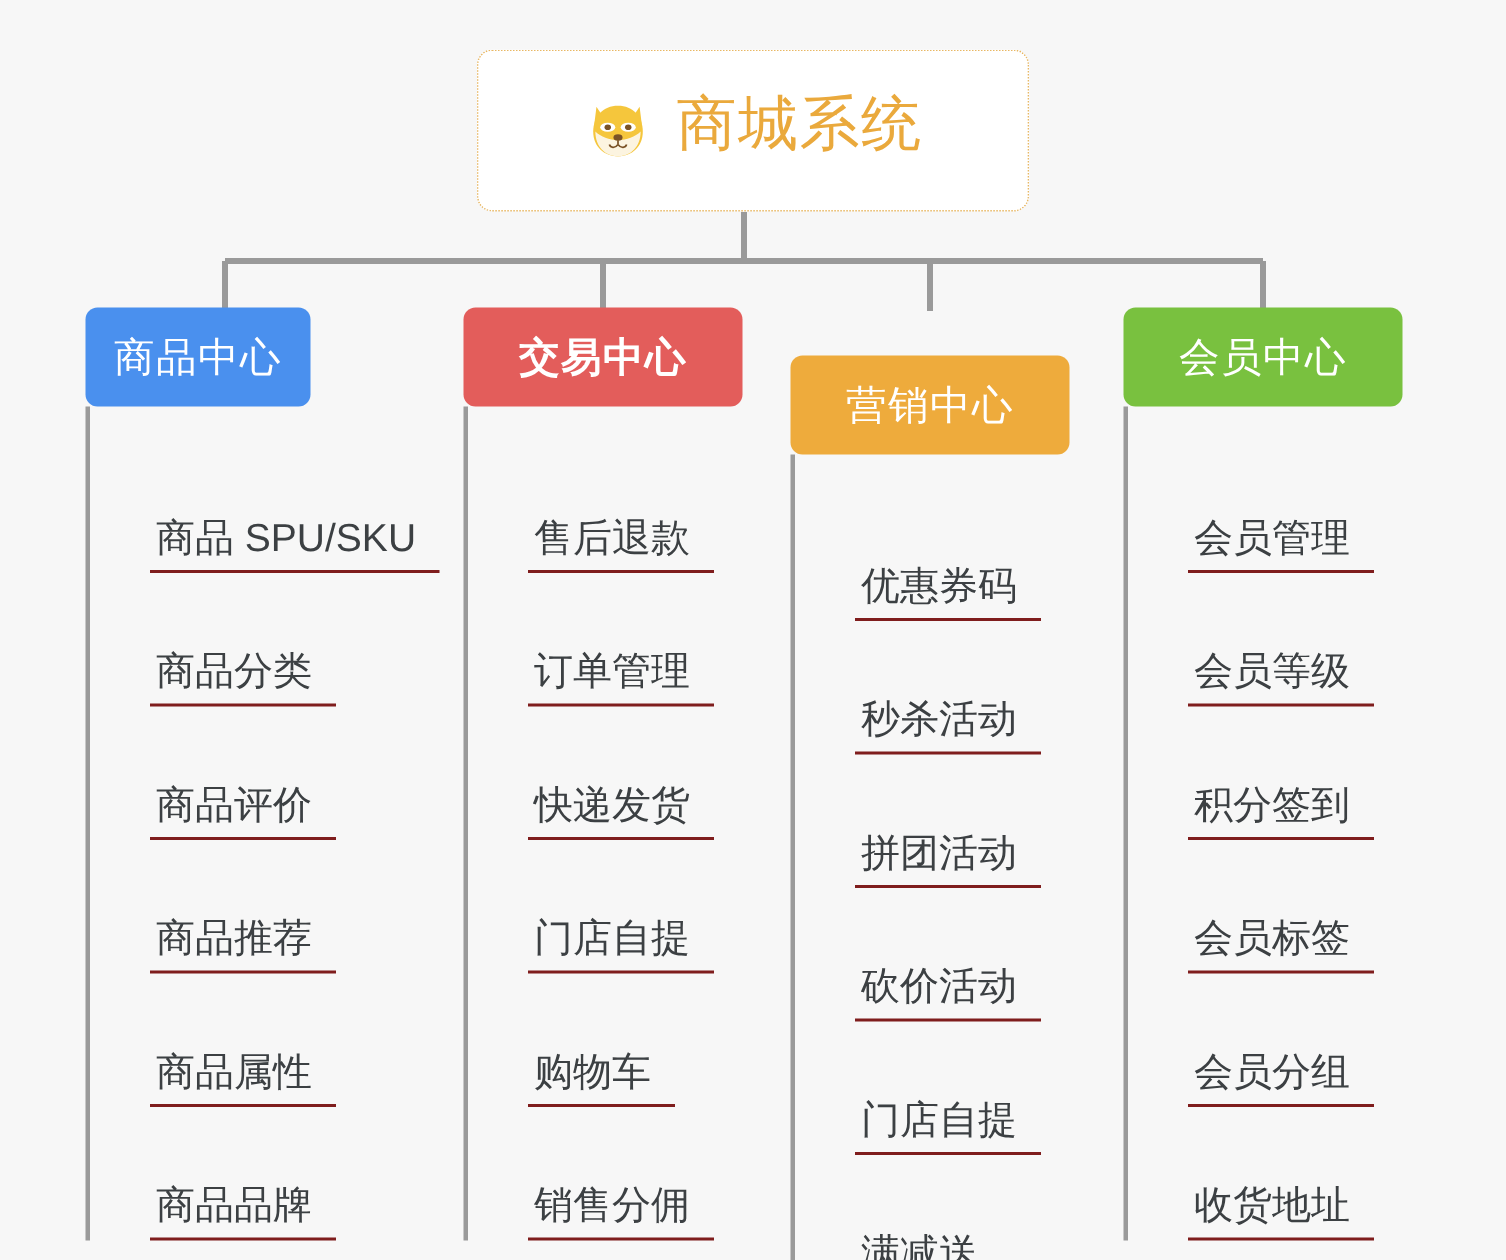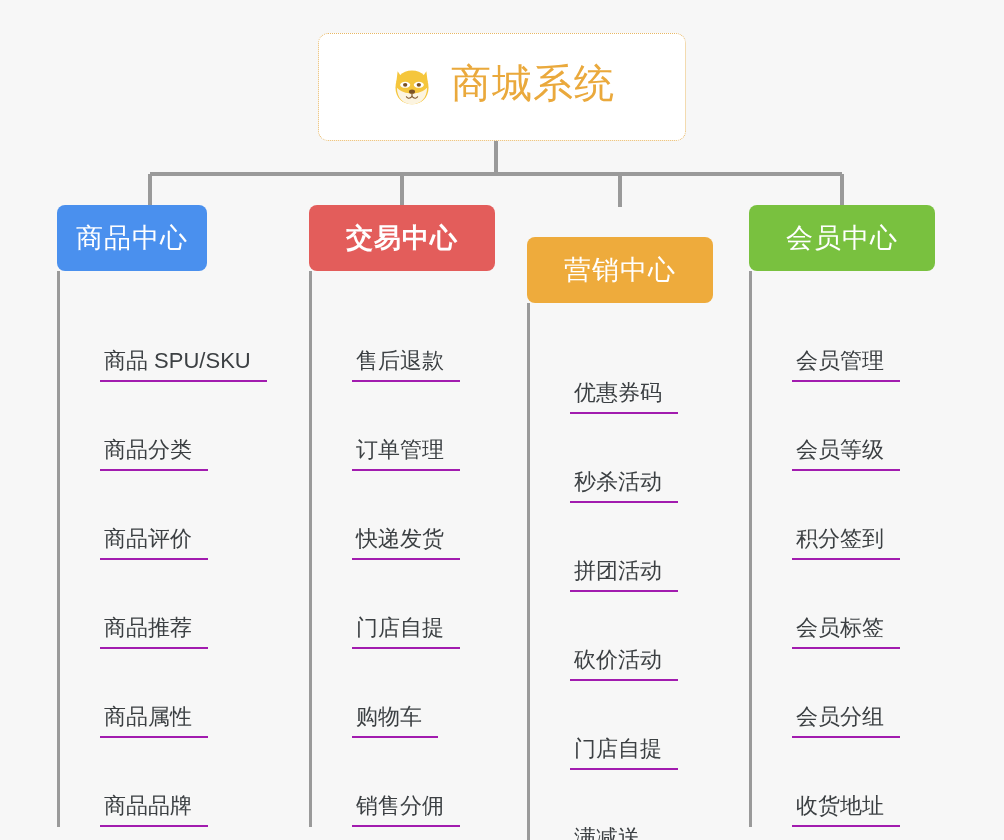--- a/index.html
+++ b/index.html
@@ -102,23 +102,23 @@
   .leaf {
     position: relative;
     height: 89px;
     box-sizing: border-box;
     display: flex;
     align-items: flex-end;
     padding-left: 38px;
   }
   .leaf-inner {
     display: inline-block;
-    border-bottom: 2px solid #a21caf;
+    border-bottom: 2px solid #7f1d1d;
     padding: 0 16px 6px 4px;
-    font-size: 22px;
+    font-size: 26px;
     color: #3c4043;
     line-height: 1.25;
     white-space: nowrap;
   }
 </style>
 </head>
 <body>
 
 <div id="mindmap">
 

